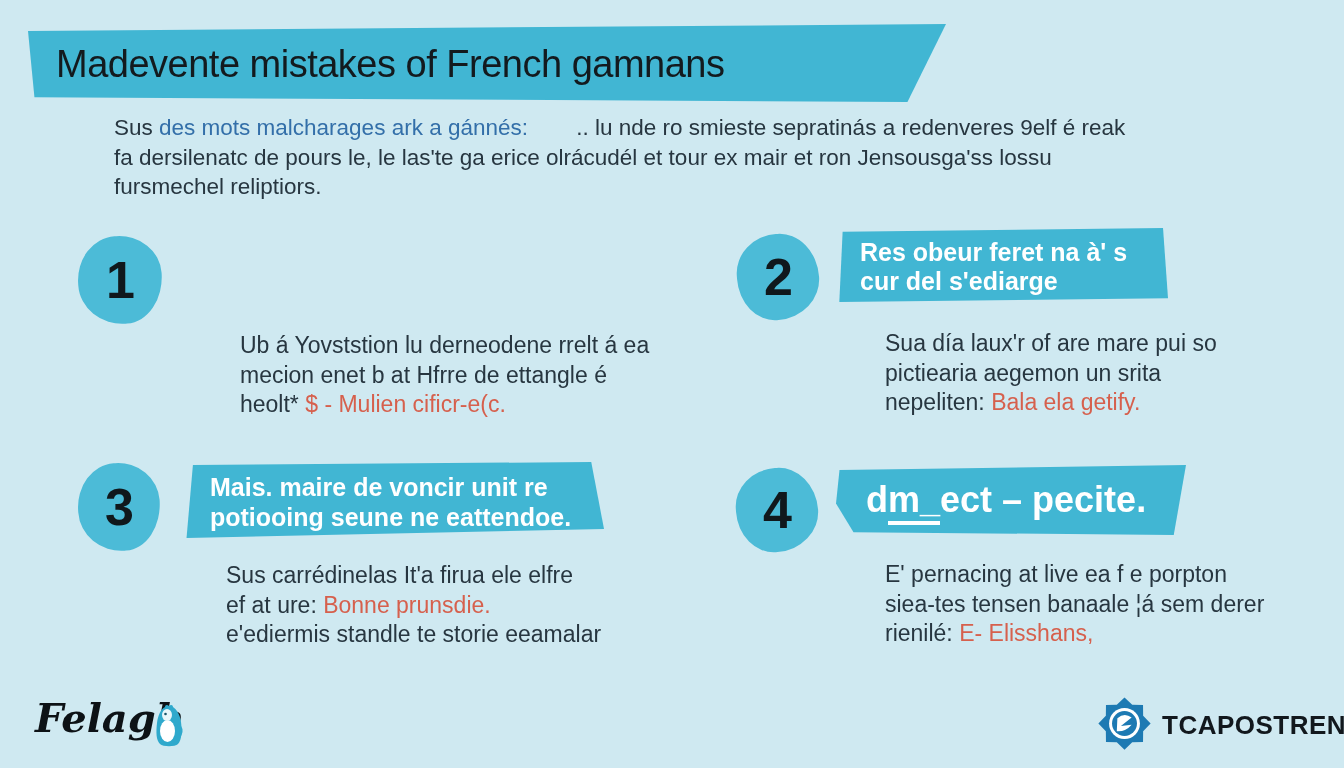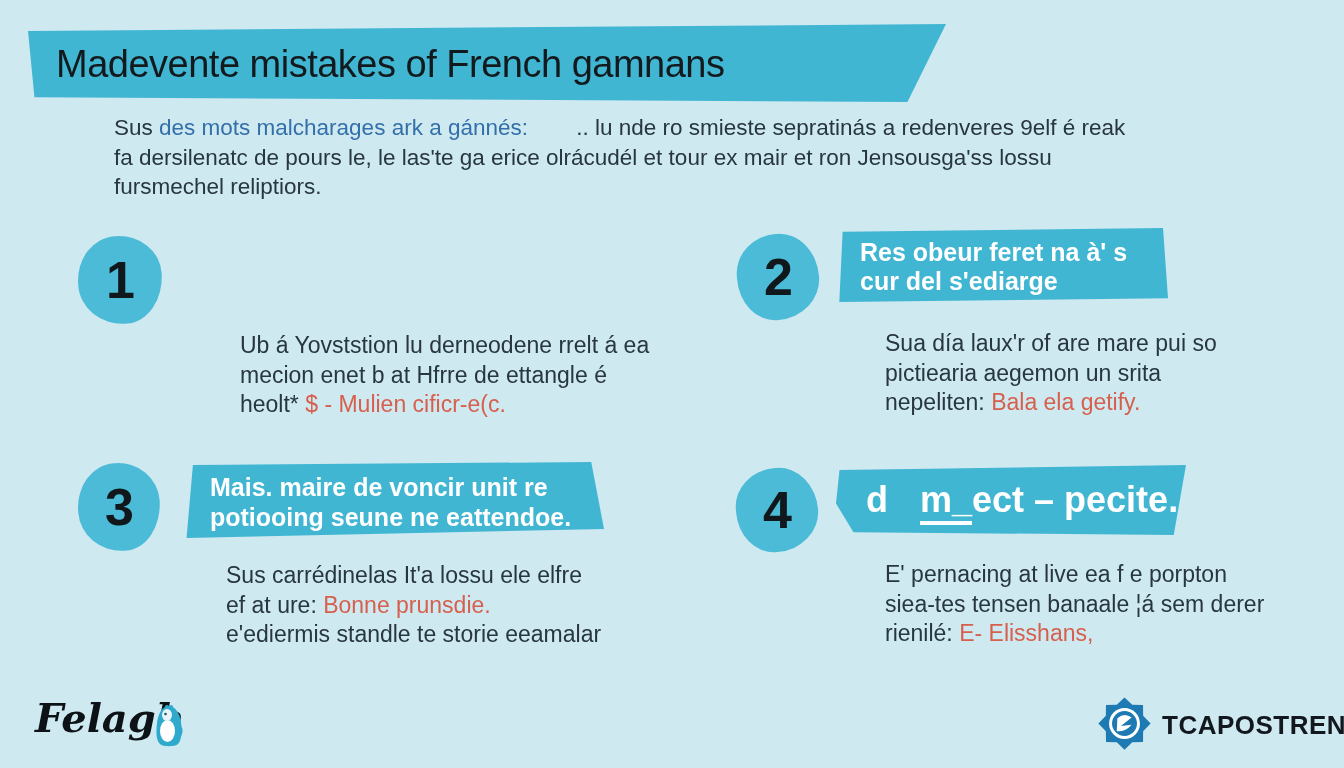--- a/index.html
+++ b/index.html
@@ -57,21 +57,21 @@
   
   .item-body{position:absolute;font-size:23px;line-height:29.5px;color:var(--body);white-space:nowrap;}
   .body-1{left:198px;top:331px;}
   .body-2{left:843px;top:329px;}
   .body-3{left:184px;top:561px;}
   .body-4{left:843px;top:560px;}
 
   
   .seg-dark{color:inherit;margin-left:42px;}
   .seg-light{color:#ffffff;}
-  .seg-light-underline{color:#ffffff;border-bottom:4px solid #ffffff;padding-bottom:1px;margin-left:32px;}
+  .seg-light-underline{color:#ffffff;border-bottom:4px solid #ffffff;padding-bottom:1px;}
   .seg-blue{color:var(--blue);}
   .seg-red{color:var(--red);}
 
   
   .brand-script{position:absolute;left:35px;top:694px;
     font-family:"DejaVu Serif","Liberation Serif",serif;font-style:italic;font-weight:700;
     font-size:40px;color:#0d1216;}
   .partner{position:absolute;left:152px;top:703px;display:flex;align-items:flex-start;gap:10px;flex-direction:column;}
   .partner-name{font-size:18px;font-weight:700;color:var(--gray);letter-spacing:0.3px;padding-top:10px;}
   .seal{position:absolute;left:1096px;top:695px;width:57px;height:57px;}
@@ -115,21 +115,21 @@
     </div>
 
   <div class="badge badge-3">
     <span>3</span>
   </div>
   <div class="banner banner-3">
       <div class="t-line"><span class="seg-light">Mais. maire de voncir unit re</span></div>
       <div class="t-line"><span class="seg-light">potiooing seune ne eattendoe.</span></div>
     </div>
   <div class="item-body body-3">
-      <div class="t-line"><span class="seg-dark">Sus carrédinelas It'a lossu ele elfre</span></div>
+      <div class="t-line"><span class="seg-dark">Sus carrédinelas It'a firua ele elfre</span></div>
       <div class="t-line"><span class="seg-dark">ef at ure: </span><span class="seg-red">Bonne prunsdie.</span></div>
       <div class="t-line"><span class="seg-dark">e'ediermis standle te storie eeamalar</span></div>
     </div>
 
   <div class="badge badge-4">
     <span>4</span>
   </div>
   <div class="banner banner-4">
       <div class="t-line"><span class="seg-light">d</span><span class="seg-light-underline">m_</span><span class="seg-light">ect – pecite.</span></div>
     </div>

